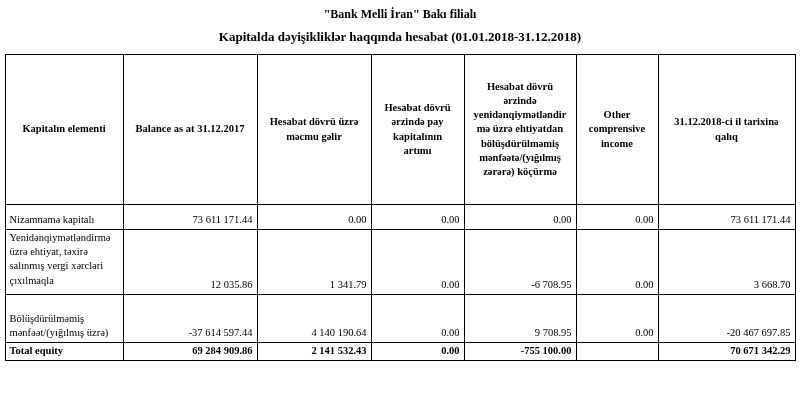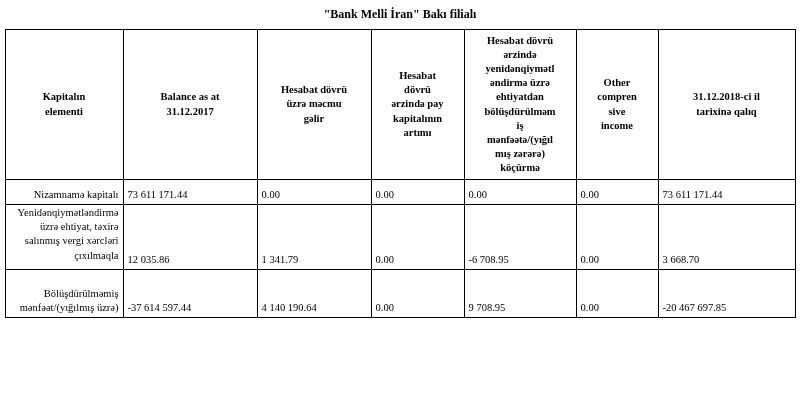--- a/index.html
+++ b/index.html
@@ -23,46 +23,47 @@
   th, td {
     border: 1px solid #000000;
     overflow: hidden;
     word-wrap: break-word;
   }
   th {
     font-size: 10.5px;
     font-weight: bold;
     text-align: center;
     vertical-align: middle;
-    padding: 2px 19px;
+    padding: 2px 8px;
     line-height: 1.35;
   }
   td {
     font-size: 10.5px;
     padding: 1px 4px 2px 4px;
     vertical-align: bottom;
     line-height: 1.35;
   }
-  td.label { text-align: right; }
-  td.num   { text-align: left; }
+  td.label { text-align: left; }
+  td.num   { text-align: right; }
   td.vtop  { vertical-align: top; }
   tr.total td { font-weight: bold; }
 
   tr.hdr  { height: 150px; }
   tr.r0   { height: 25px; }
   tr.r1   { height: 37px; }
   tr.r2   { height: 65px; }
   tr.r3   { height: 48px; }
   tr.total{ height: 17px; }
 </style>
 </head>
 <body>
 
 <div class="titles">
   <div class="title1">"Bank Melli İran" Bakı filialı</div>
+  <div class="title2">Kapitalda dəyişikliklər haqqında hesabat (01.01.2018-31.12.2018)</div>
 </div>
 
 <table class="report">
   <colgroup>
     <col style="width:118px">
     <col style="width:134px">
     <col style="width:114px">
     <col style="width:93px">
     <col style="width:112px">
     <col style="width:82px">
@@ -100,14 +101,23 @@
     </tr>
     <tr class="r3">
       <td class="label">Bölüşdürülməmiş mənfəət/(yığılmış üzrə)</td>
       <td class="num">-37 614 597.44</td>
       <td class="num">4 140 190.64</td>
       <td class="num">0.00</td>
       <td class="num">9 708.95</td>
       <td class="num">0.00</td>
       <td class="num">-20 467 697.85</td>
     </tr>
+    <tr class="total">
+      <td class="label">Total equity</td>
+      <td class="num">69 284 909.86</td>
+      <td class="num">2 141 532.43</td>
+      <td class="num">0.00</td>
+      <td class="num">-755 100.00</td>
+      <td class="num"></td>
+      <td class="num">70 671 342.29</td>
+    </tr>
   </tbody>
 </table>
 
 </body></html>

